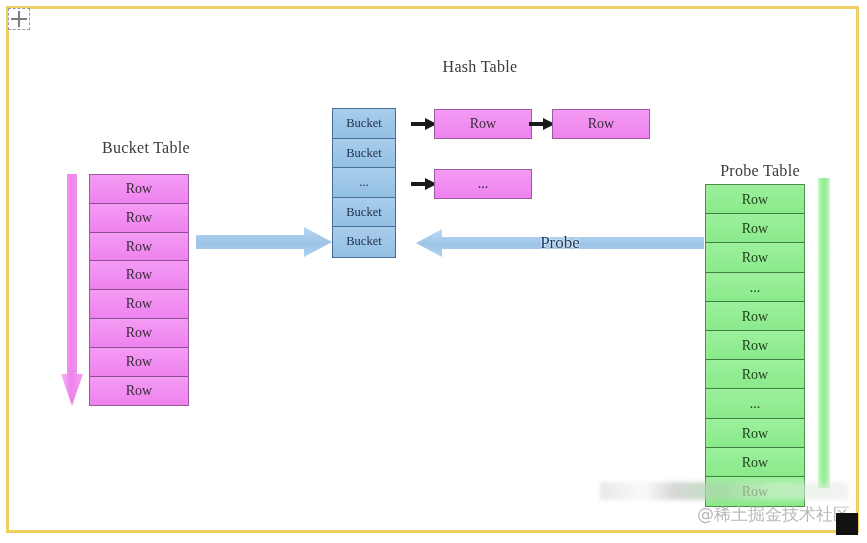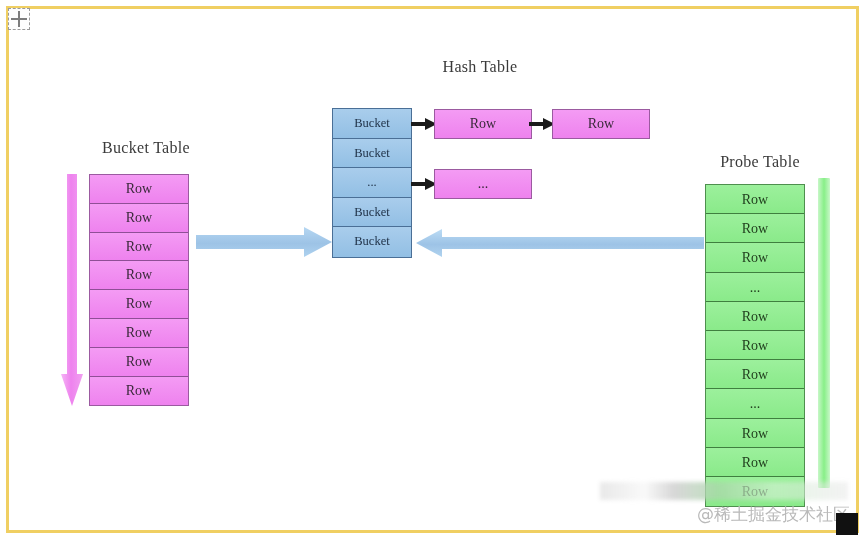--- a/index.html
+++ b/index.html
@@ -109,21 +109,21 @@
     line-height: 28px;
     text-shadow: 0 0 2px #ffffff, 0 0 2px #ffffff;
   }
 
   
   #hash-table-title { left: 415px; top: 58px; width: 130px; }
   #bucket-column {
     position: absolute;
     left: 332px;
     top: 108px;
-    width: 80px;
+    width: 64px;
     border: 1.5px solid #4a6f96;
     box-sizing: border-box;
   }
   .blue-cell {
     height: 29.5px;
     line-height: 29.5px;
     text-align: center;
     font-size: 12.5px;
     color: #1d2f45;
     background: linear-gradient(180deg,#a9cdec 0%, #92bfe4 100%);
@@ -165,21 +165,21 @@
     top: 231px;
     width: 240px;
     text-align: center;
     font-size: 17px;
     color: #17365d;
     line-height: 24px;
     text-shadow: 0 0 2px #ffffff, 0 0 2px #ffffff;
   }
 
   
-  #probe-table-title { left: 700px; top: 153px; width: 120px; text-align: center; }
+  #probe-table-title { left: 700px; top: 162px; width: 120px; text-align: center; }
   #probe-table {
     position: absolute;
     left: 705px;
     top: 184px;
     width: 100px;
     border: 1.5px solid #4e8f4e;
     box-sizing: border-box;
     background: #90ee90;
   }
   .green-cell {
@@ -315,20 +315,21 @@
   <svg id="probe-arrow" viewBox="0 0 288 30" preserveAspectRatio="none">
     <defs>
       <linearGradient id="blueGradP" x1="0" y1="0" x2="0" y2="1">
         <stop offset="0%" stop-color="#bcdcf5"></stop>
         <stop offset="55%" stop-color="#9dc3e6"></stop>
         <stop offset="100%" stop-color="#b0d3ef"></stop>
       </linearGradient>
     </defs>
     <polygon points="288,9 26,9 26,1 0,15 26,29 26,21 288,21" fill="url(#blueGradP)"></polygon>
   </svg>
+  <div id="probe-label">Probe</div>
 
   <div class="title" id="probe-table-title">Probe Table</div>
 
   <div id="probe-table">
     <div class="green-cell">Row</div>
     <div class="green-cell">Row</div>
     <div class="green-cell">Row</div>
     <div class="green-cell">...</div>
     <div class="green-cell">Row</div>
     <div class="green-cell">Row</div>

